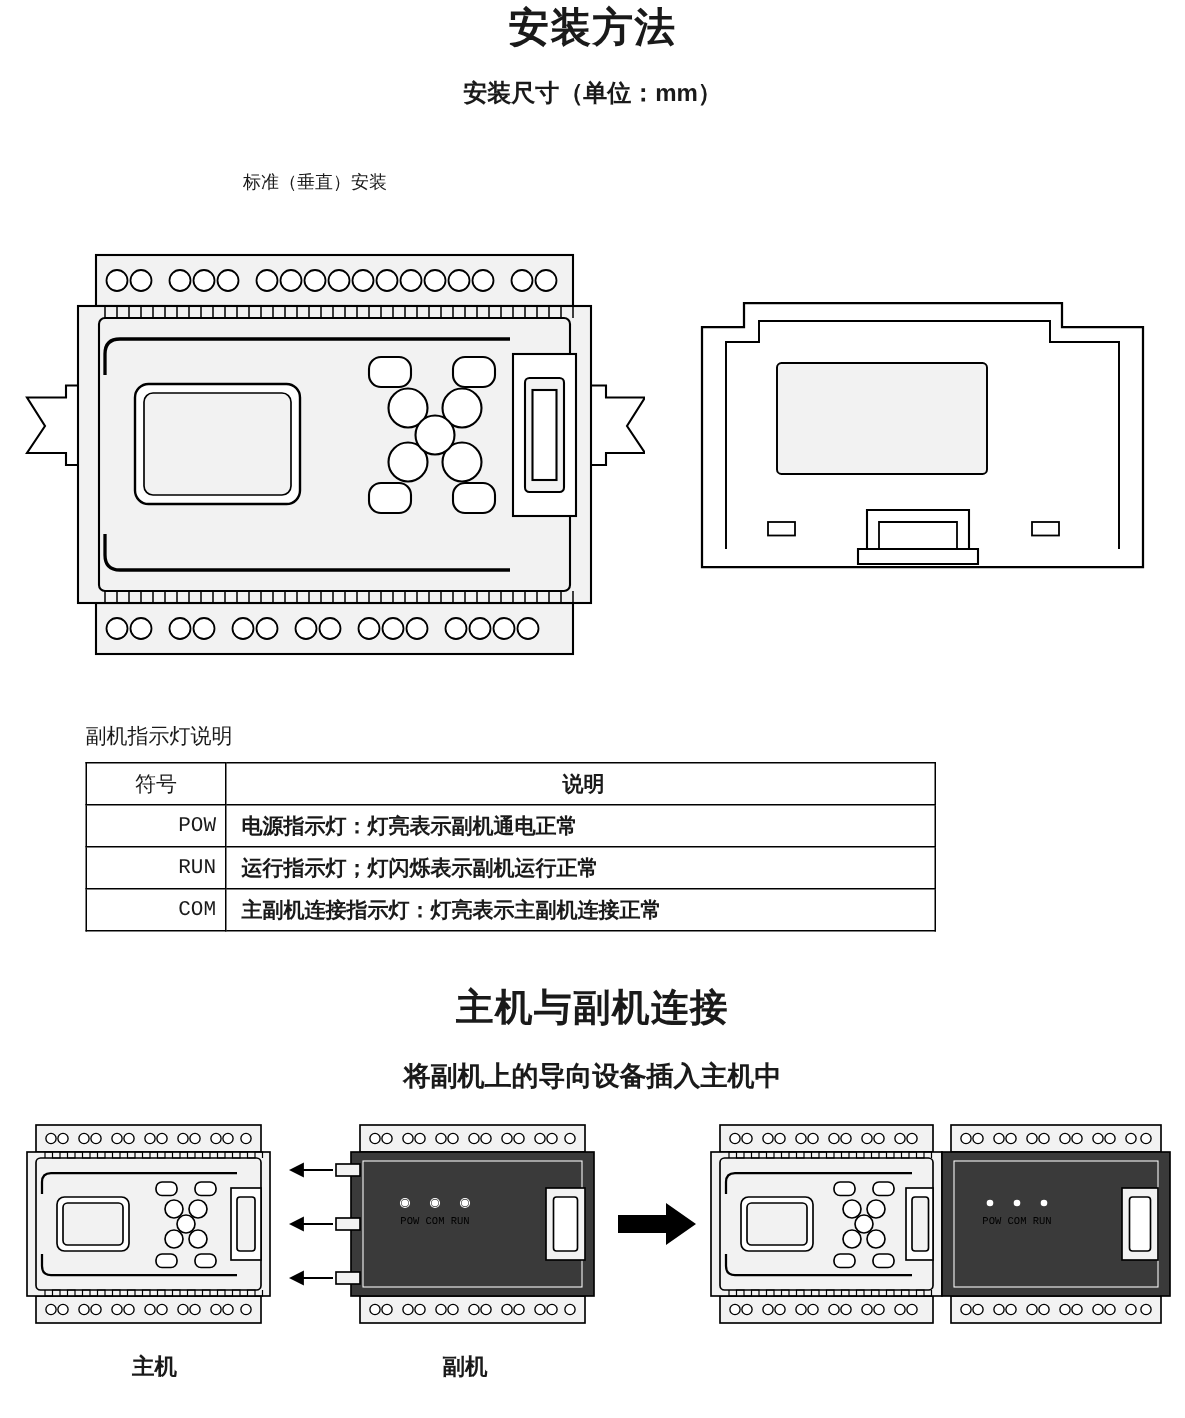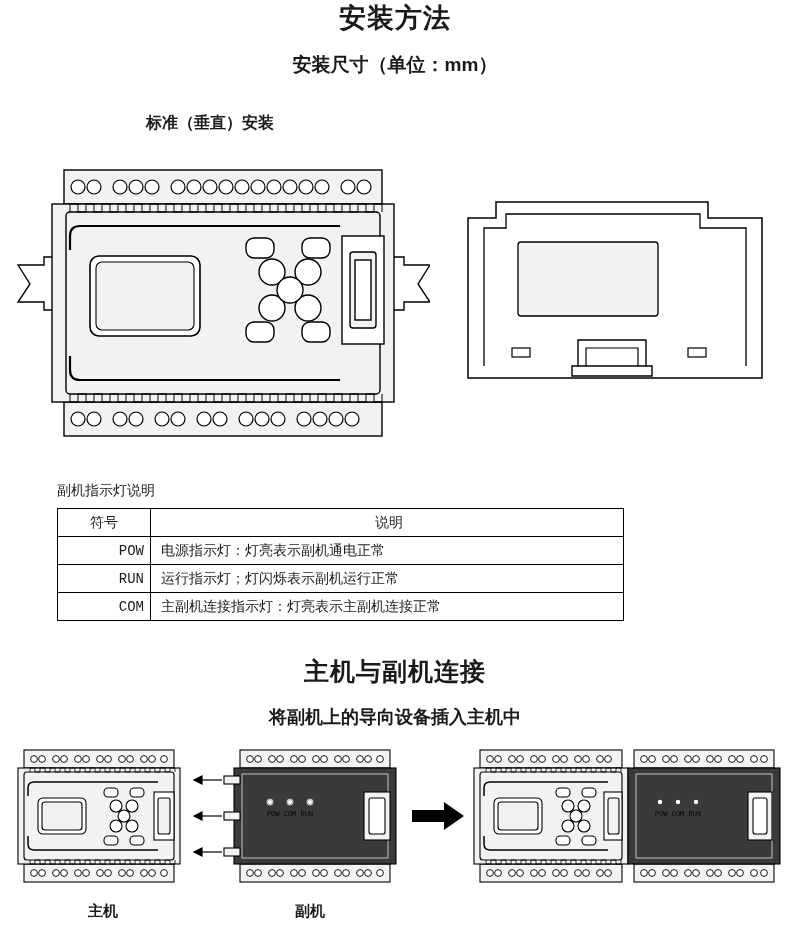--- a/index.html
+++ b/index.html
@@ -10,44 +10,44 @@
   }
   .page{position:relative;width:790px;height:945px;}
 
   
   .title-main{
     position:absolute;left:0;right:0;text-align:center;
     font-size:27px;font-weight:700;letter-spacing:1px;
   }
   .title-sub{
     position:absolute;left:0;right:0;text-align:center;
-    font-size:19px;font-weight:700;
+    font-size:16px;font-weight:700;
   }
   .cap{
-    position:absolute;font-size:16px;font-weight:700;text-align:center;
+    position:absolute;font-size:12px;font-weight:400;text-align:center;
   }
 
   
   .svgbox{position:absolute;}
 
   
   .tbl-label{position:absolute;left:57px;top:482px;font-size:14px;font-family:Liberation Mono, monospace;}
   table.legend{
     position:absolute;left:57px;top:508px;border-collapse:collapse;
     width:567px;font-size:14px;
   }
   table.legend td{
     border:1px solid #000;padding:4px 6px;height:19px;
   }
   table.legend td.sym{
     width:80px;text-align:right;font-family:Liberation Mono, monospace;
     font-size:14px;
   }
   table.legend td.sym.hdr{font-family:"Liberation Sans",sans-serif;}
-  table.legend td.desc{padding-left:10px;}
+  table.legend td.desc{padding-left:10px;font-weight:bold;}
   table.legend tr.head td{text-align:center;}
   table.legend tr.head td.desc{text-align:center;}
 
   
   .botlabel{position:absolute;font-size:15px;font-weight:700;text-align:center;}
   .led-txt{
     font-family:"Liberation Mono","DejaVu Sans Mono",monospace;
     font-size:7px;fill:#000;
   }
 </style>

